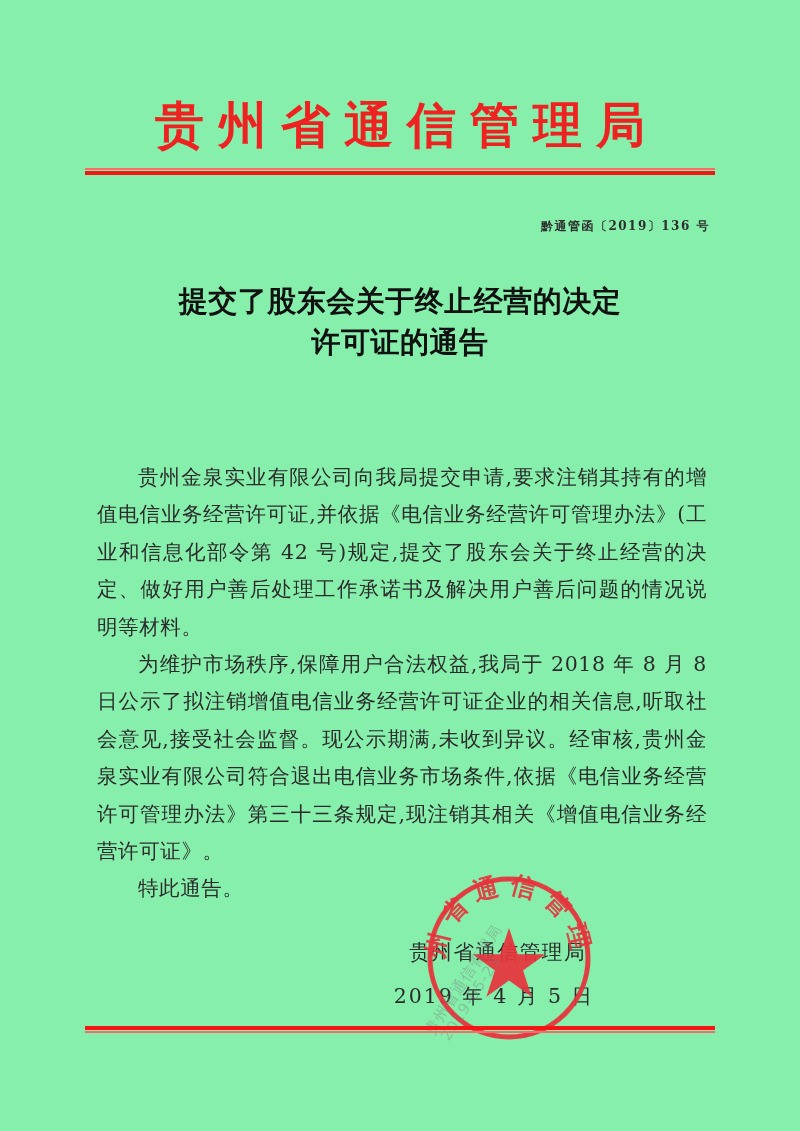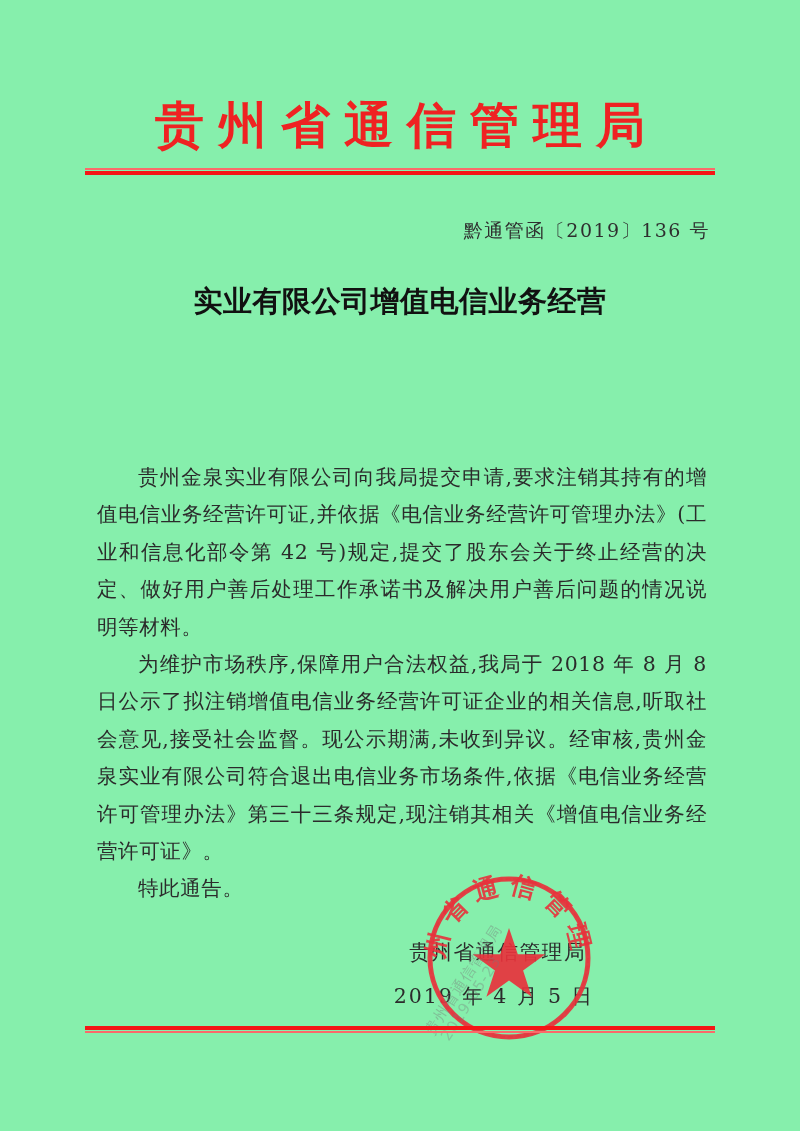--- a/index.html
+++ b/index.html
@@ -50,24 +50,25 @@
     background: #f51515;
   }
 
   
   .docnum {
     position: absolute;
     top: 218px;
     left: 0;
     width: 710px;
     text-align: right;
-    font-size: 19px;
+    font-size: 12px;
     color: #2e2e2e;
     letter-spacing: 1.5px;
     white-space: nowrap;
+    font-weight: bold;
   }
 
   
   .title {
     position: absolute;
     top: 281px;
     left: 0;
     width: 800px;
     text-align: center;
   }
@@ -186,21 +187,22 @@
   <div class="masthead">贵州省通信管理局</div>
 
   <div class="rule-top">
     <div class="thin"></div>
     <div class="thick"></div>
   </div>
 
   <div class="docnum">黔通管函〔2019〕136 号</div>
 
   <div class="title">
-    <div class="tline">实业有限公司增值电信业务经营</div>
+    <div class="tline">提交了股东会关于终止经营的决定</div>
+    <div class="tline">许可证的通告</div>
   </div>
 
   <div class="body-block">
     <p class="para">贵州金泉实业有限公司向我局提交申请,要求注销其持有的增值电信业务经营许可证,并依据《电信业务经营许可管理办法》(工业和信息化部令第 42 号)规定,提交了股东会关于终止经营的决定、做好用户善后处理工作承诺书及解决用户善后问题的情况说明等材料。</p>
     <p class="para">为维护市场秩序,保障用户合法权益,我局于 2018 年 8 月 8 日公示了拟注销增值电信业务经营许可证企业的相关信息,听取社会意见,接受社会监督。现公示期满,未收到异议。经审核,贵州金泉实业有限公司符合退出电信业务市场条件,依据《电信业务经营许可管理办法》第三十三条规定,现注销其相关《增值电信业务经营许可证》。</p>
     <p class="para">特此通告。</p>
   </div>
 
   <div class="sign-block">
     <div class="sign-line">贵州省通信管理局</div>

